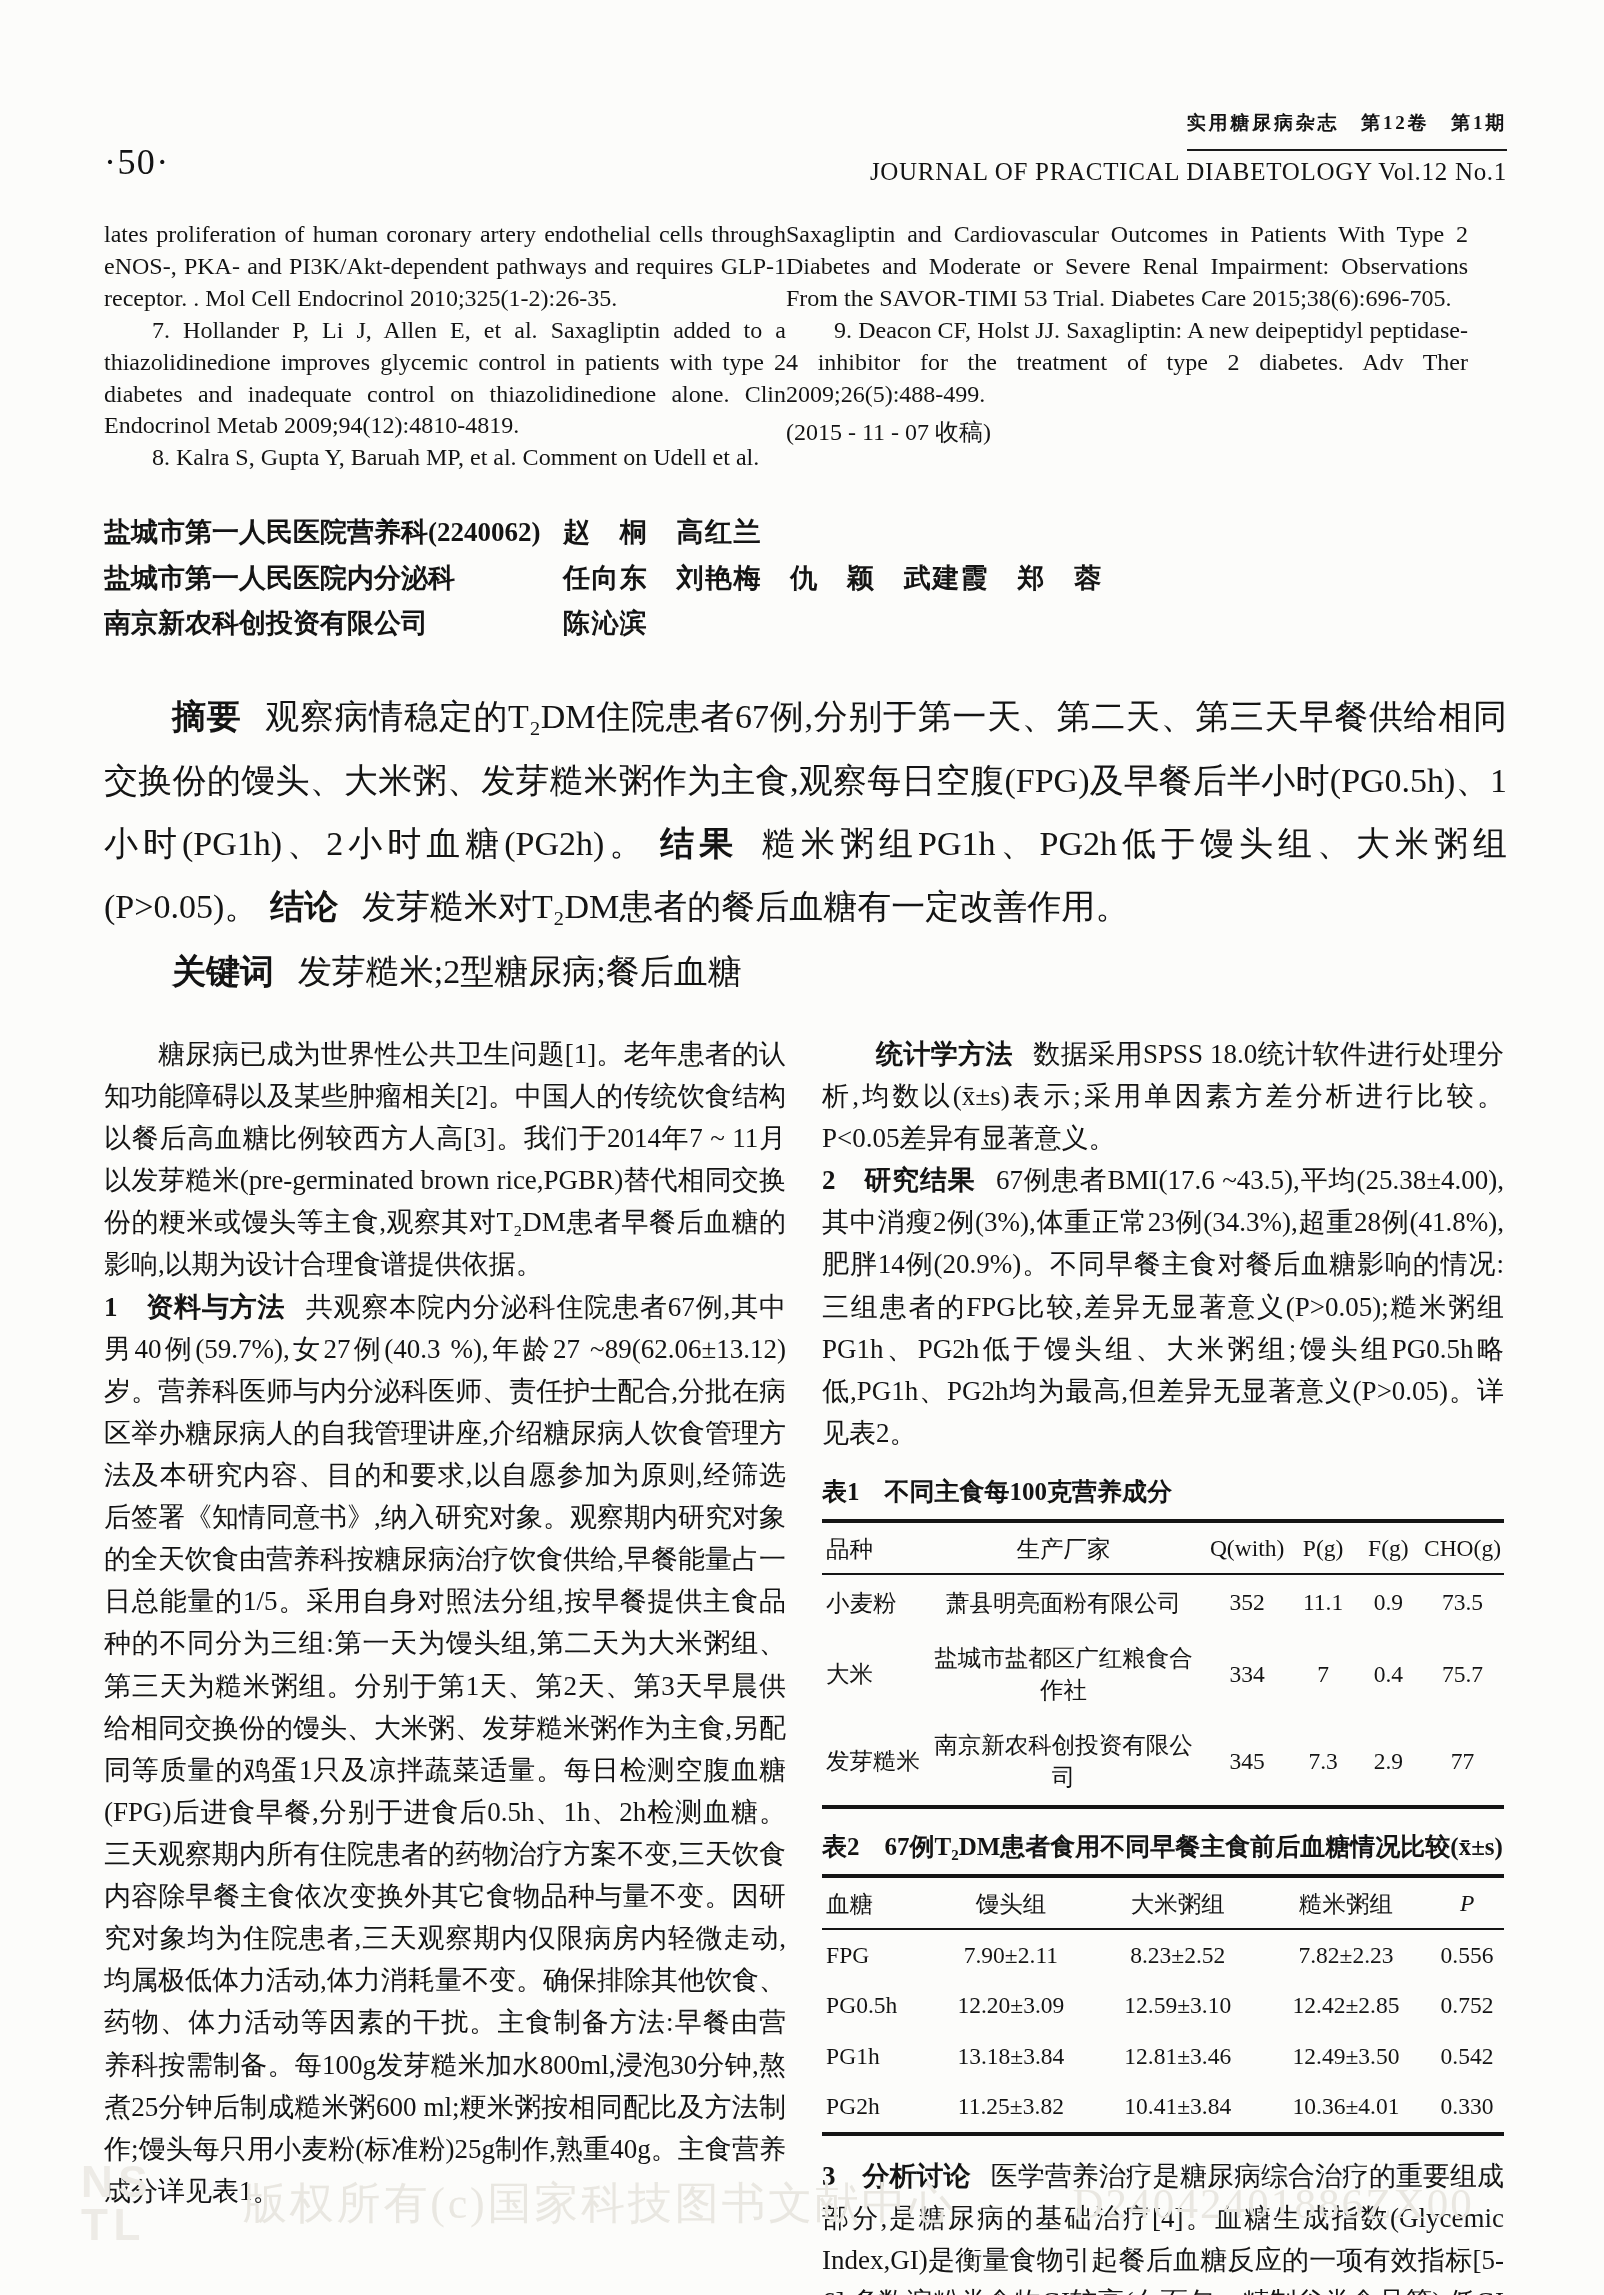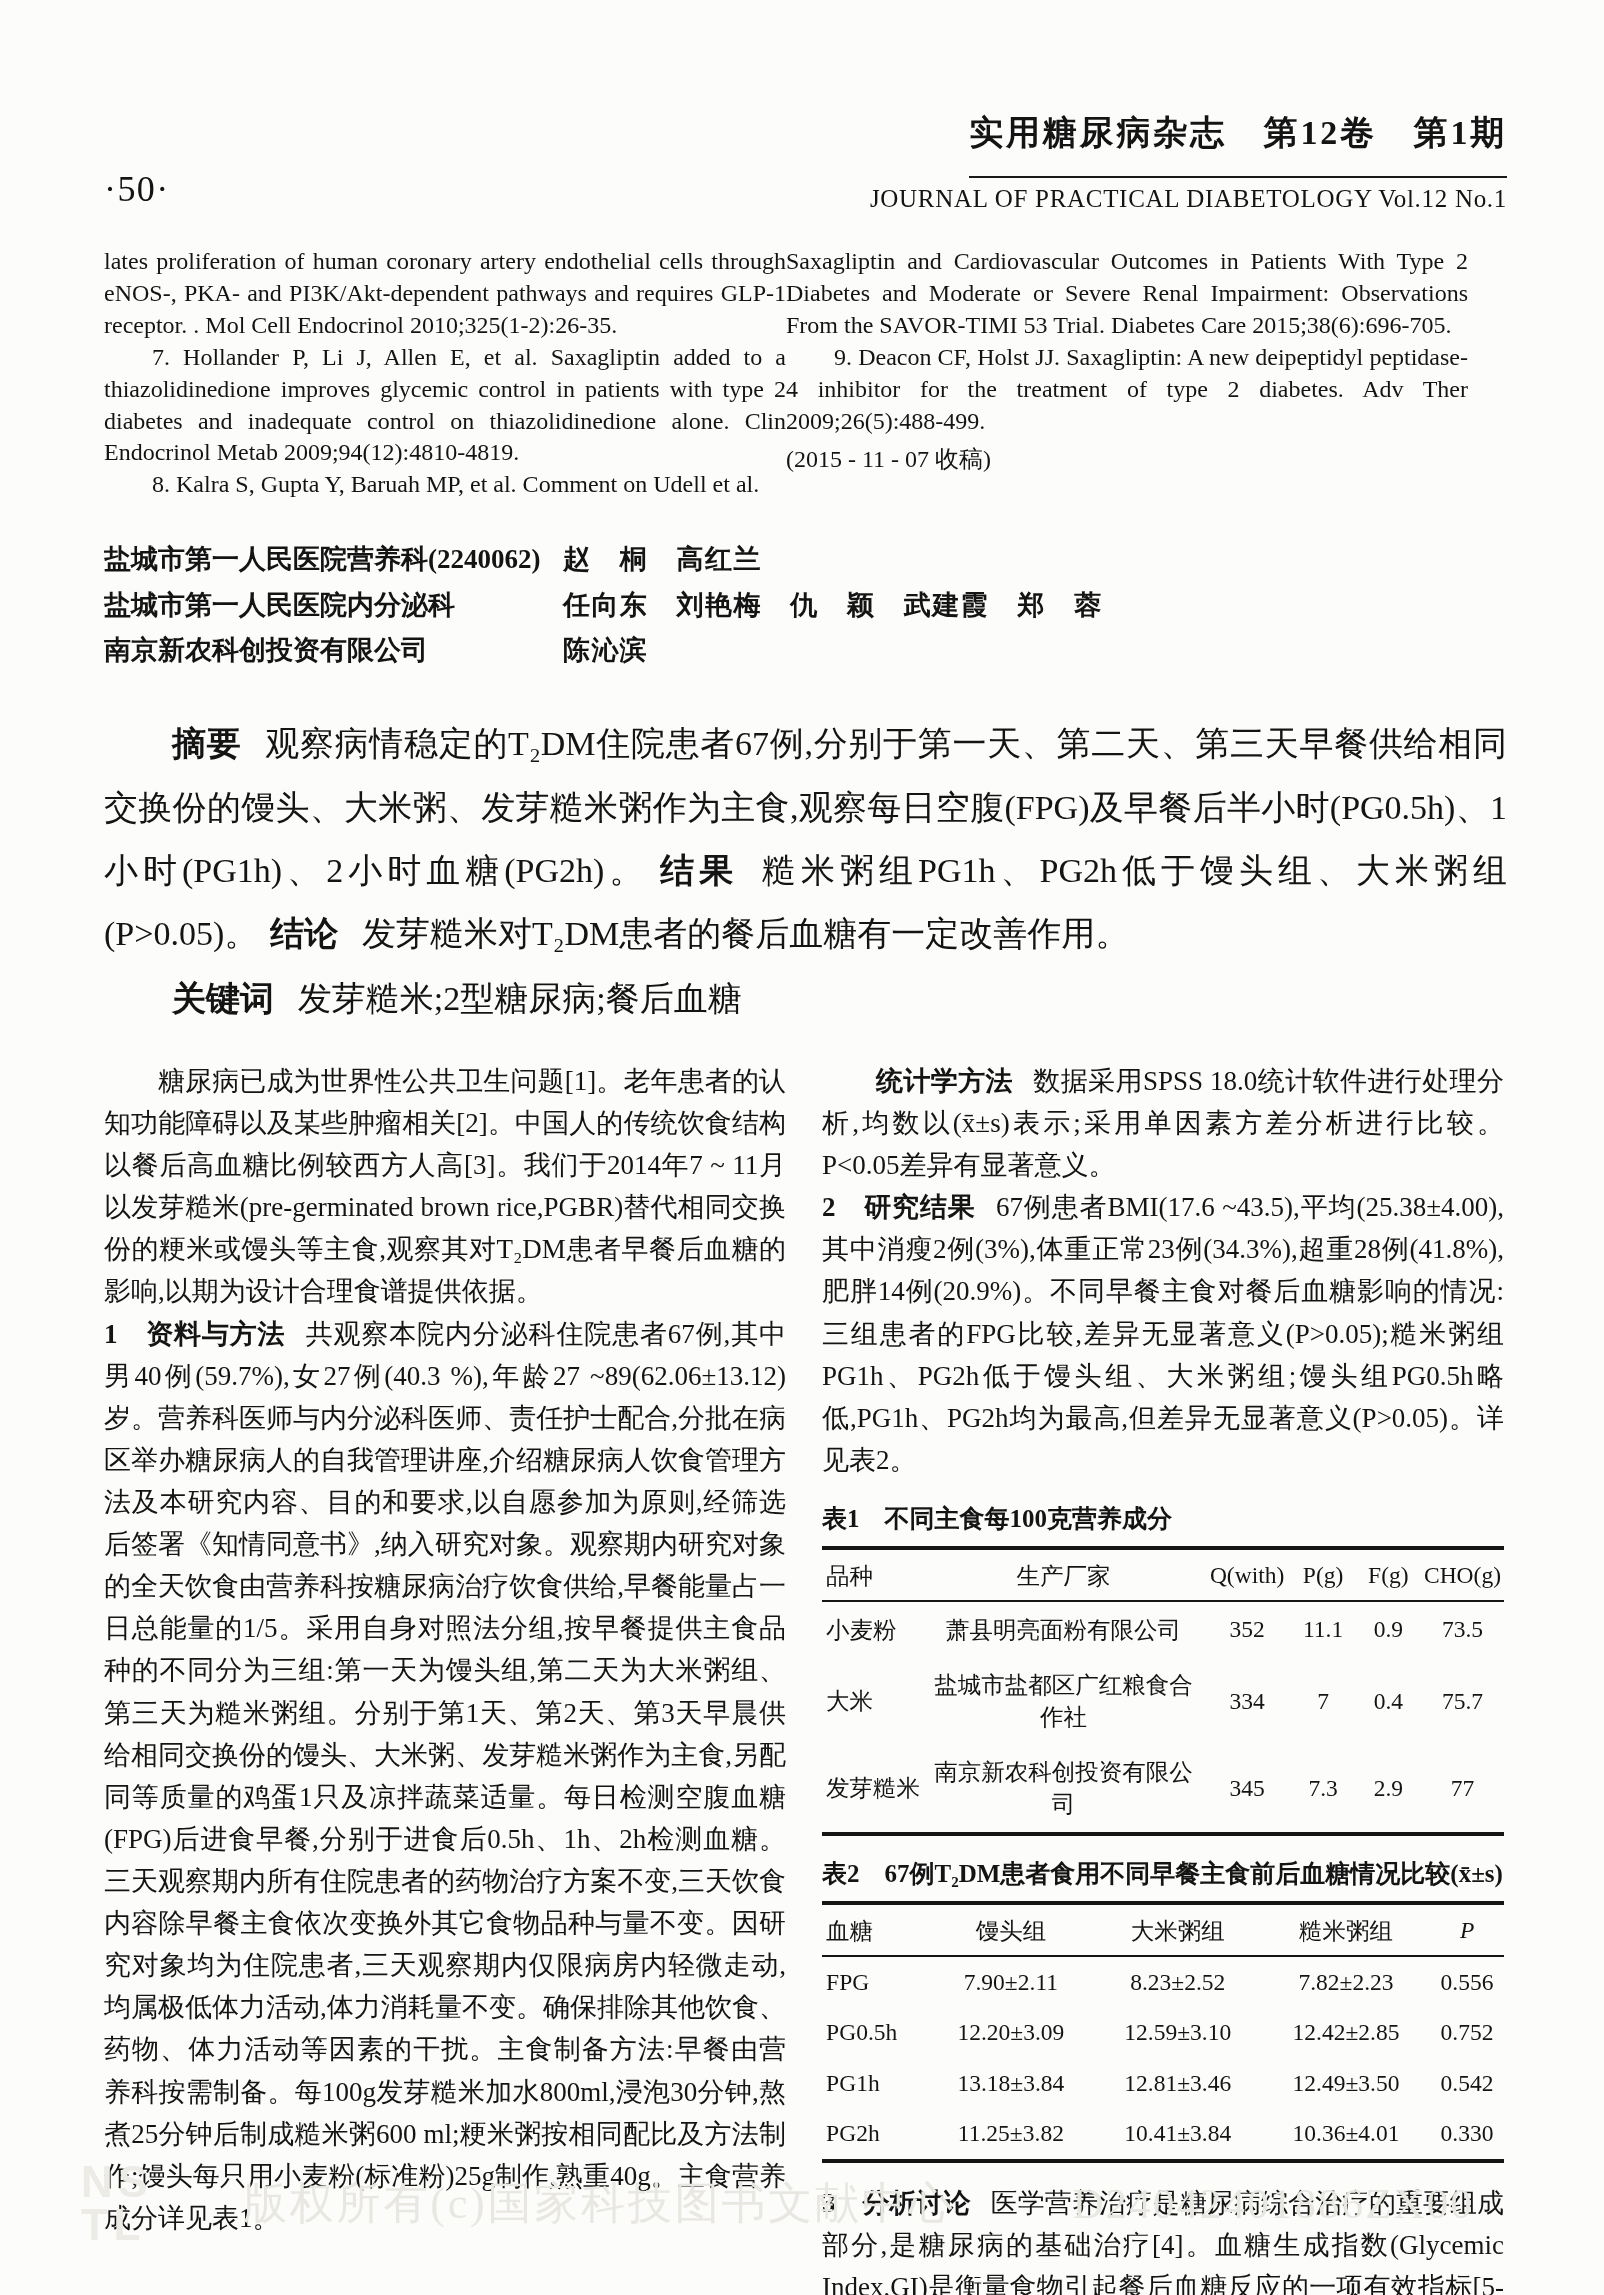--- a/index.html
+++ b/index.html
@@ -19,25 +19,25 @@
   
   .running-head {
     display: flex;
     justify-content: space-between;
     align-items: flex-end;
   }
   .page-number { font-size: 36px; letter-spacing: 1.4px; padding-bottom: 2.8px; }
   .journal-block { text-align: right; }
   .journal-cn {
     display: inline-block;
-    font-size: 34px;
+    font-size: 19px;
     font-weight: 700;
     letter-spacing: 2.8px;
     border-bottom: 2.8px solid #1a1a1a;
-    padding-bottom: 20px;
+    padding-bottom: 13px;
   }
   .journal-en { font-size: 25px; margin-top: 7px; letter-spacing: 0.7px; }
 
   
   .refs {
     display: flex;
     margin-top: 33px;
   }
   .refs .col { width: 682px; }
   .refs p {

